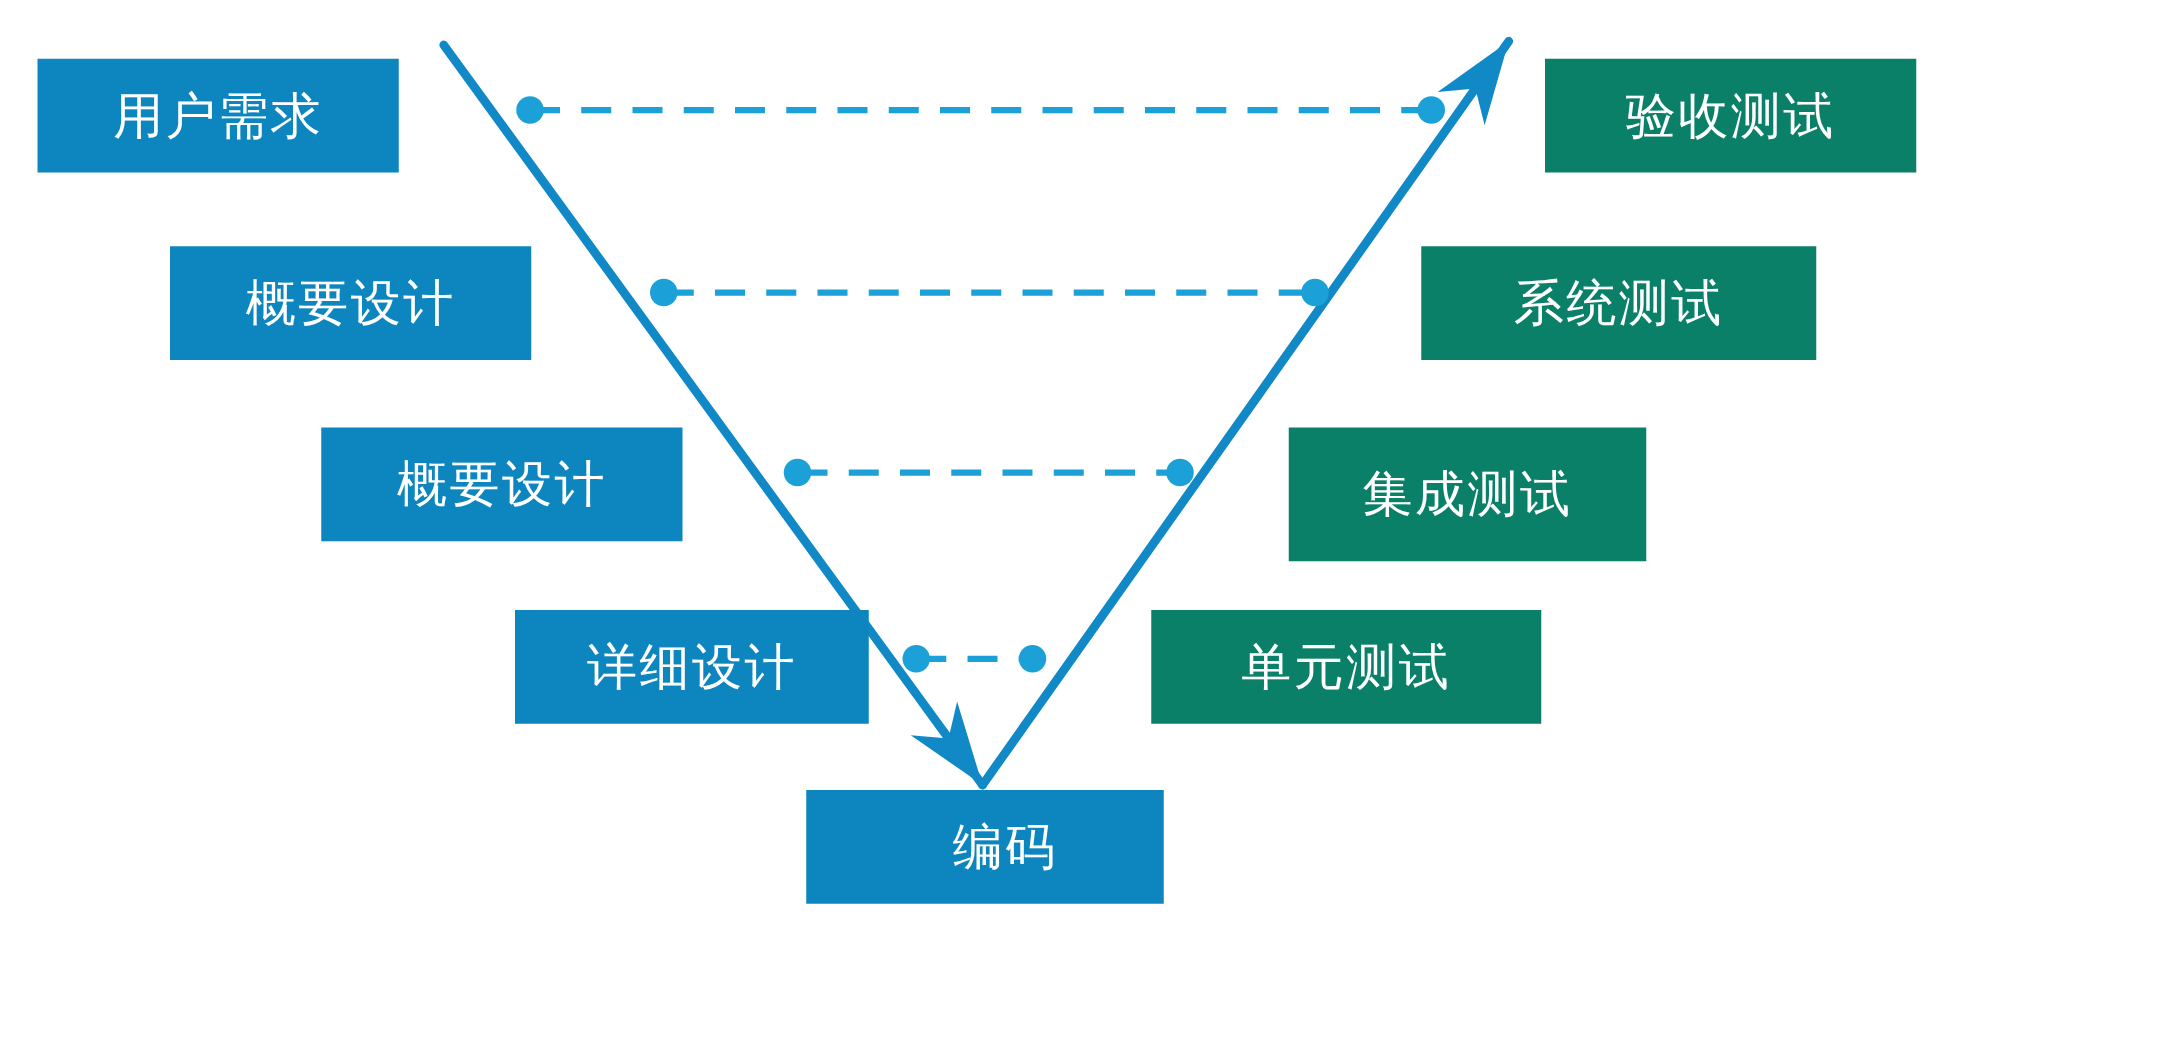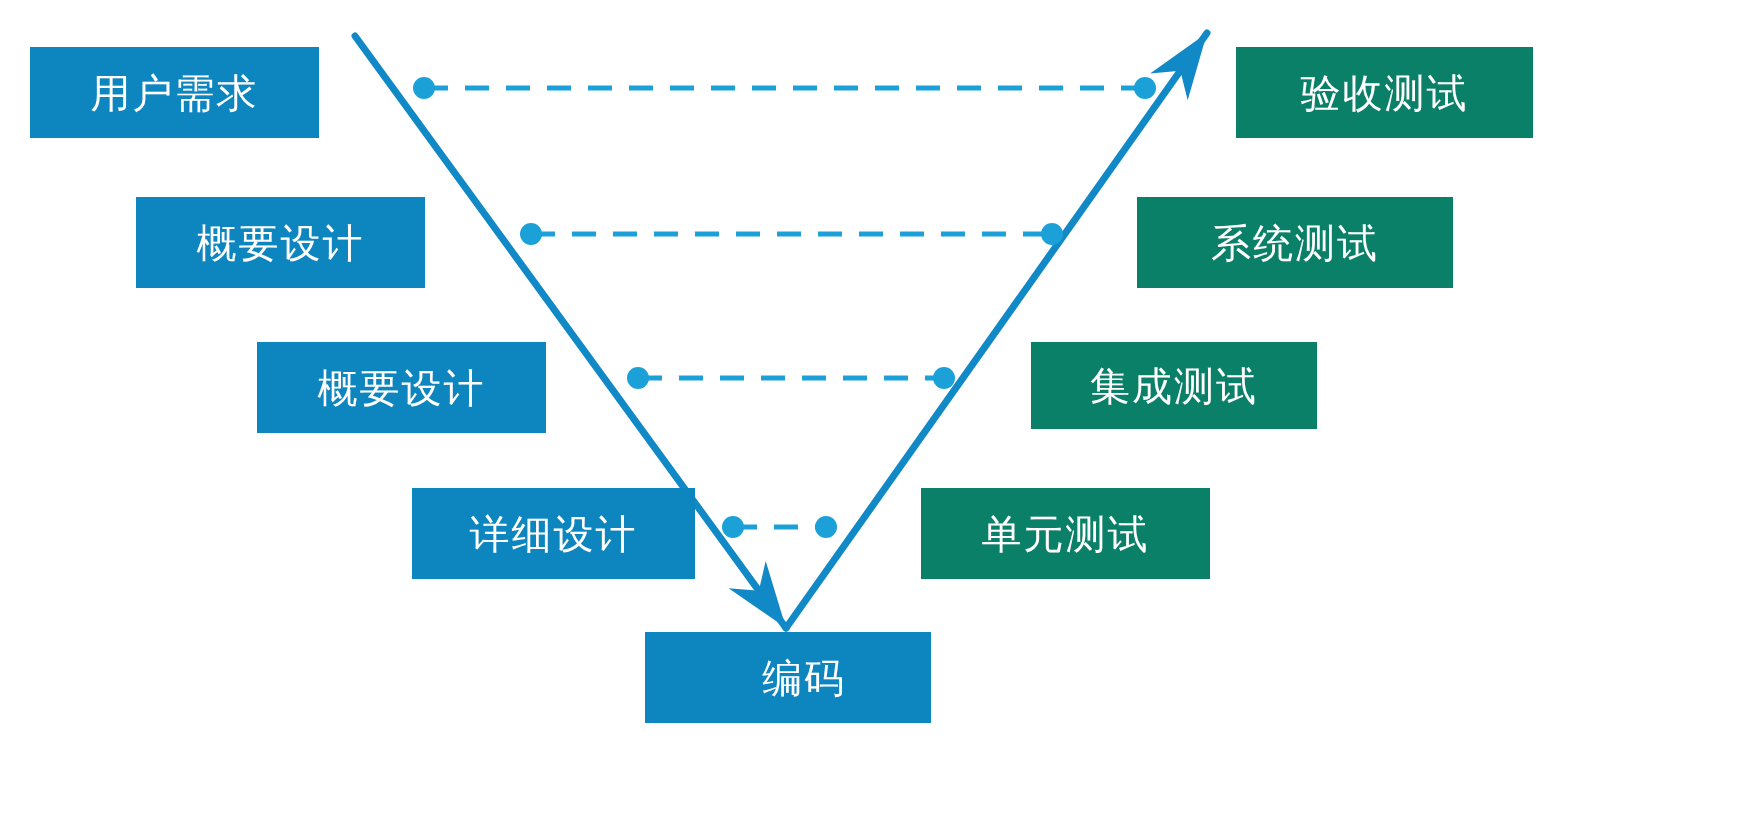--- a/index.html
+++ b/index.html
@@ -101,24 +101,24 @@
         <span class="node-label">详细设计</span>
       </div>
     </div>
   <div id="right-boxes">
       <div class="node-box test" style="left: 1236px; top: 47px; width: 297px; height: 91px;">
         <span class="node-label">验收测试</span>
       </div>
       <div class="node-box test" style="left: 1137px; top: 197px; width: 316px; height: 91px;">
         <span class="node-label">系统测试</span>
       </div>
-      <div class="node-box test" style="left: 1031px; top: 342px; width: 286px; height: 87px;">
+      <div class="node-box test" style="left: 1031px; top: 342px; width: 286px; height: 107px;">
         <span class="node-label">集成测试</span>
       </div>
-      <div class="node-box test" style="left: 921px; top: 488px; width: 289px; height: 91px;">
+      <div class="node-box test" style="left: 921px; top: 488px; width: 312px; height: 91px;">
         <span class="node-label">单元测试</span>
       </div>
     </div>
   <div id="bottom-box">
       <div class="node-box dev" style="left: 645px; top: 632px; width: 286px; height: 91px; padding-left: 32px;">
         <span class="node-label">编码</span>
       </div>
     </div>
 
 </div>

